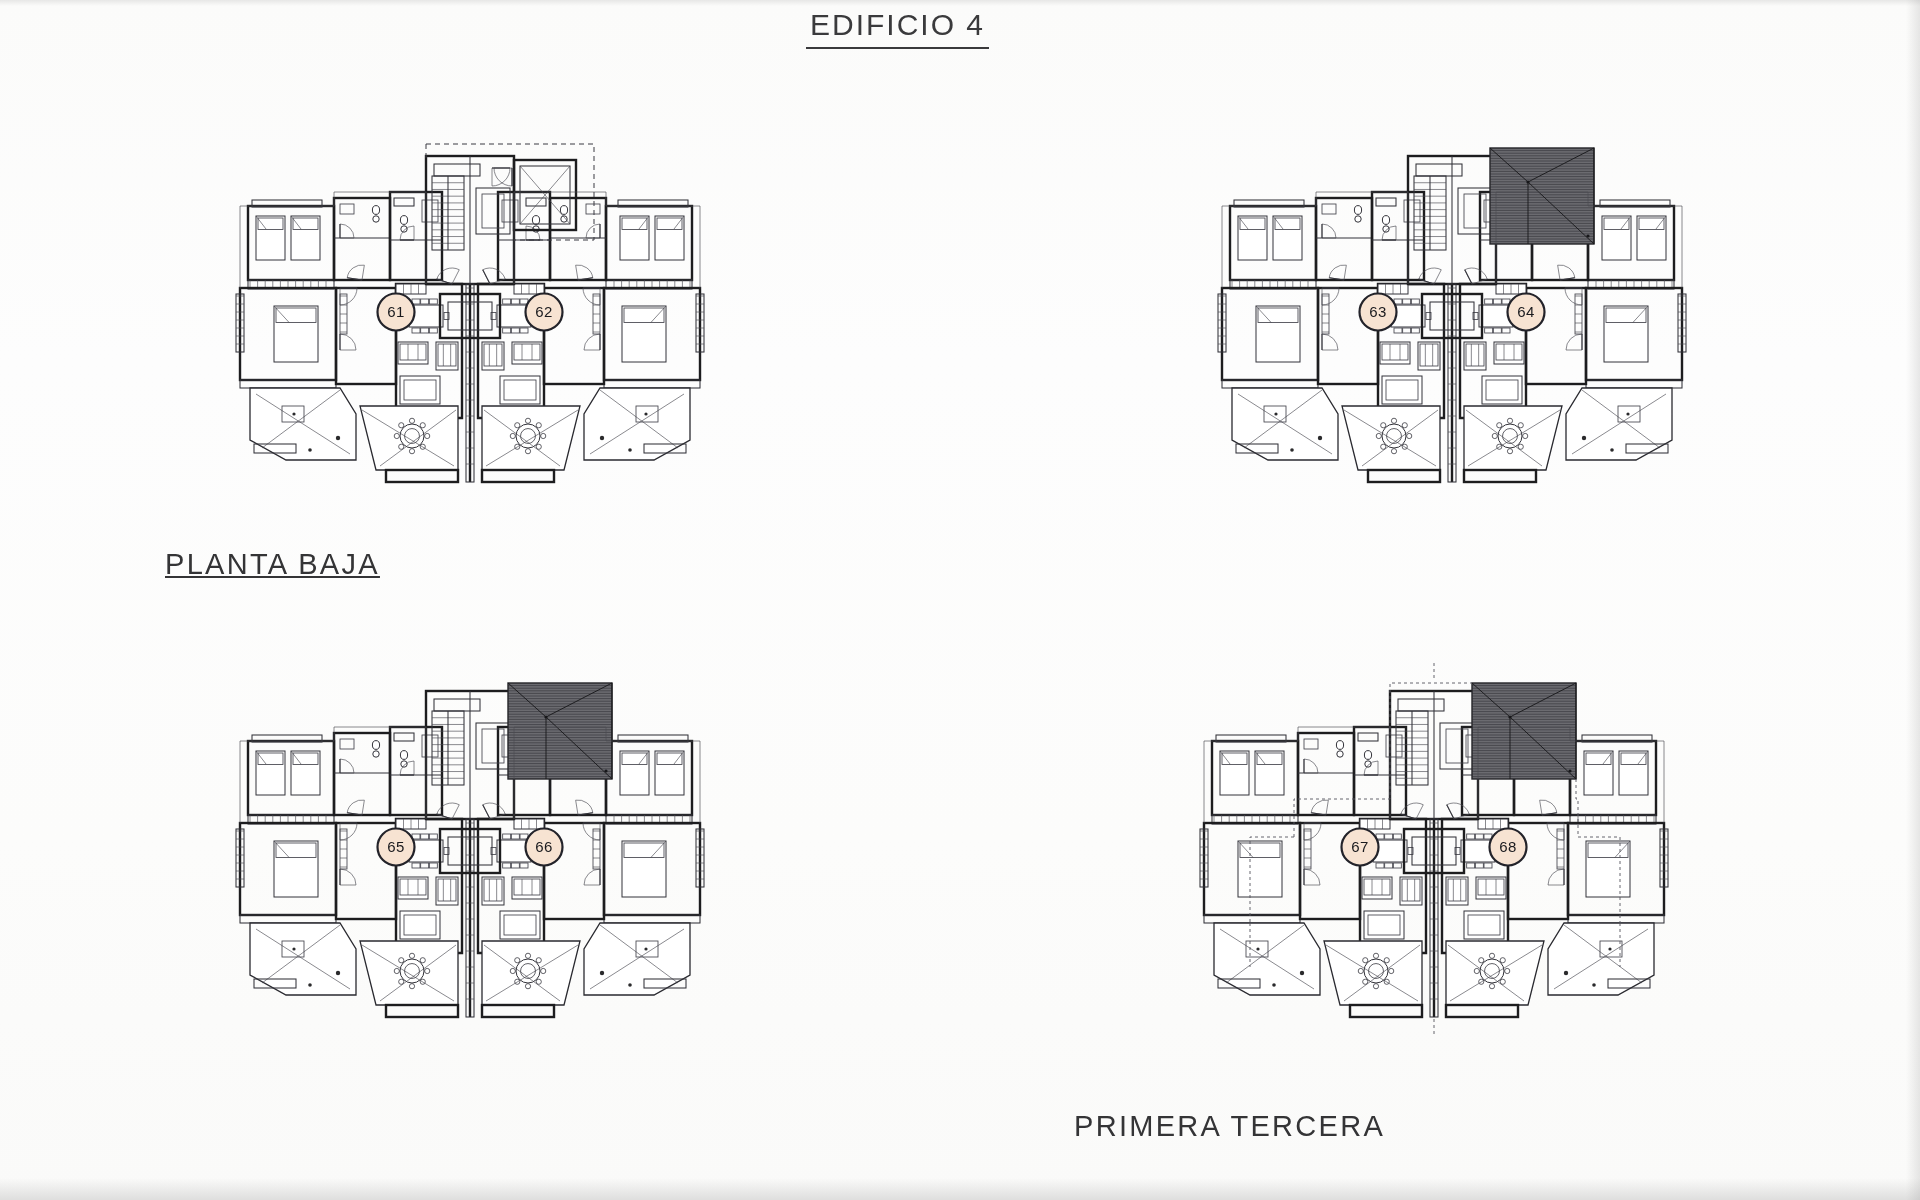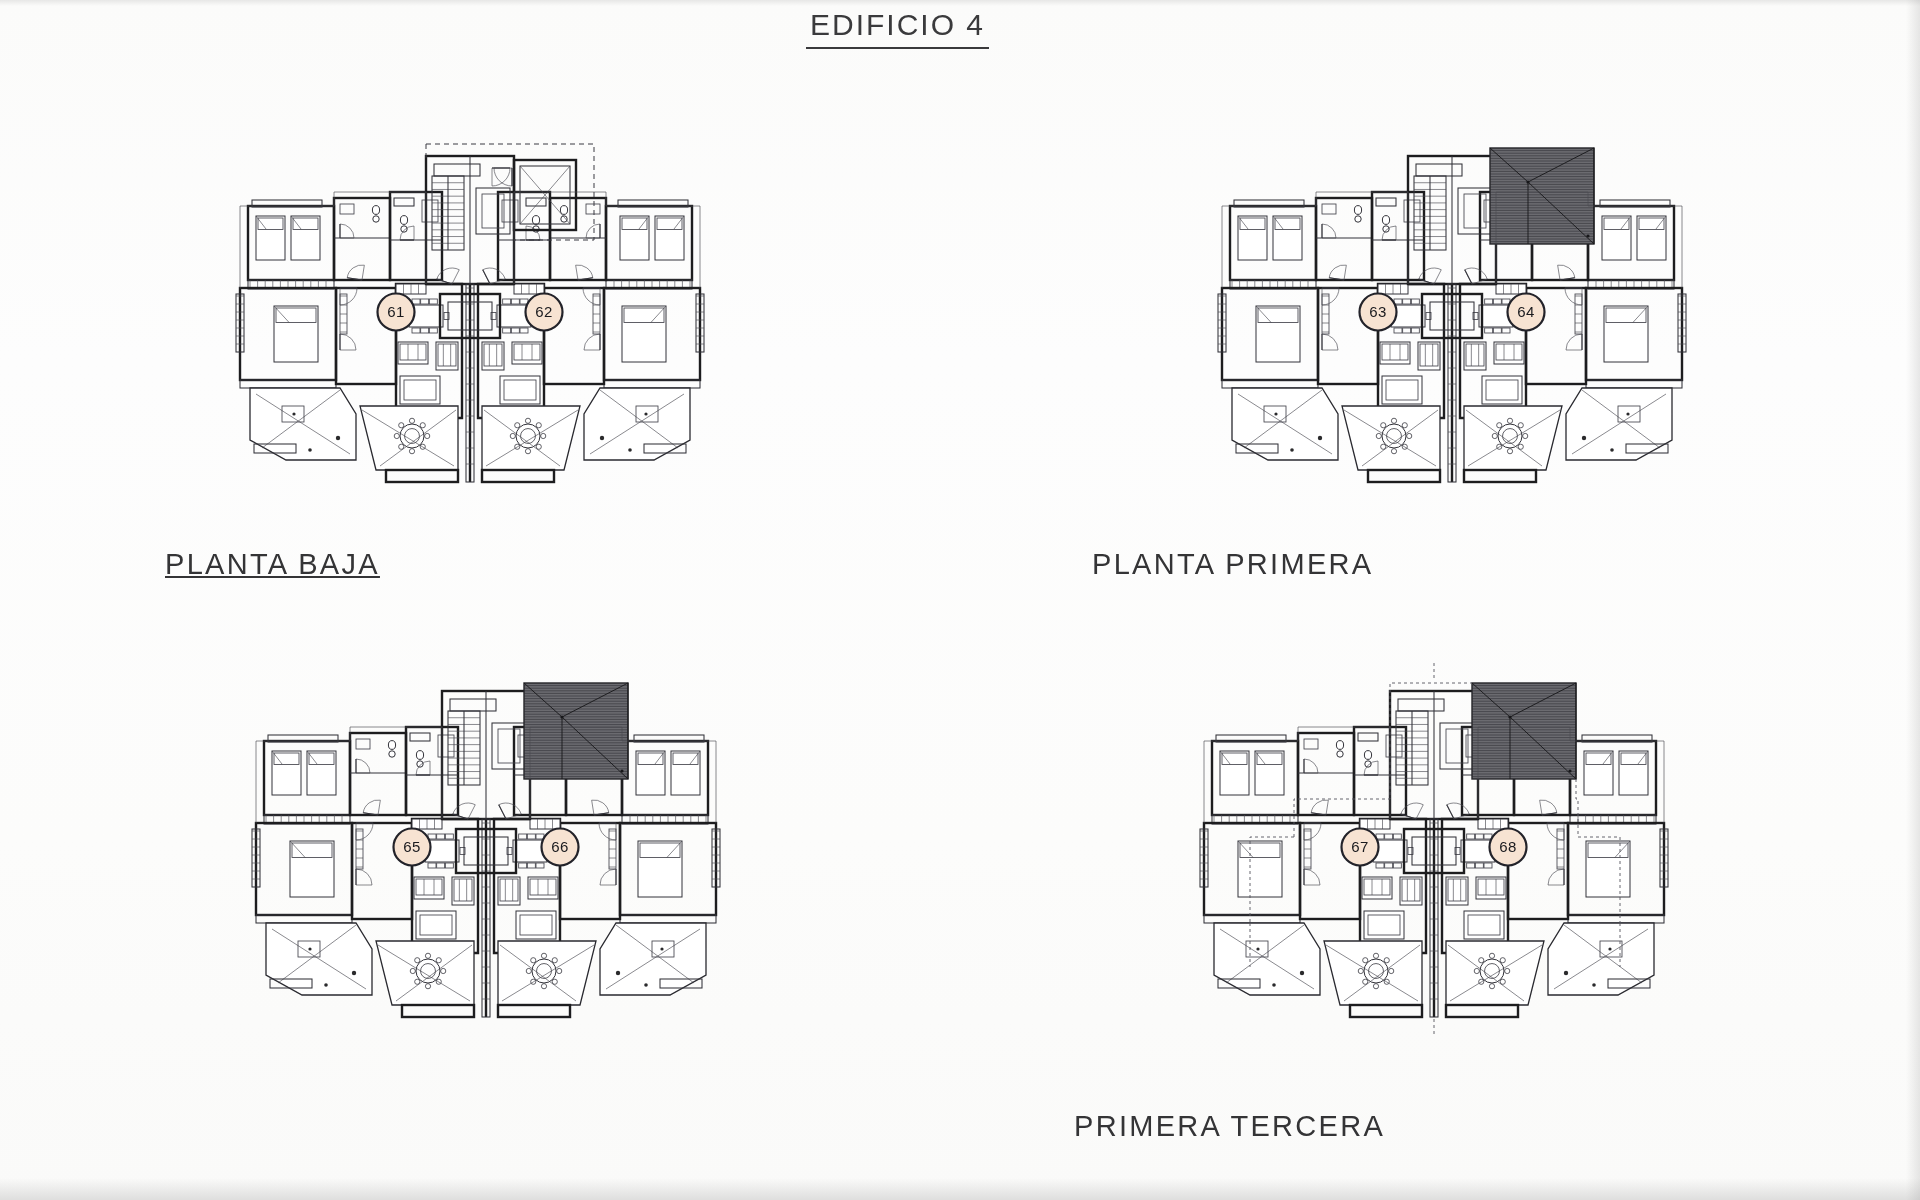--- a/index.html
+++ b/index.html
@@ -61,21 +61,21 @@
     width: 1920px;
     height: 1110px;
   }
   .plan-cell {
     position: absolute;
     width: 960px;
     height: 555px;
   }
   .plan-cell.c0 { left: 0;    top: 0;   }
   .plan-cell.c1 { left: 982px; top: 0; text-decoration: underline;   }
-  .plan-cell.c2 { left: 16px;    top: 535px; text-decoration: underline; }
+  .plan-cell.c2 { left: 0;    top: 535px; text-decoration: underline; }
   .plan-cell.c3 { left: 964px; top: 535px; }
 
   .plan-draw {
     position: absolute;
     left: 190px;
     top: 8px;
     width: 560px;
     height: 420px;
   }
   .plan-draw svg { display: block; width: 560px; height: 420px; }
@@ -728,21 +728,20 @@
             </g>
             <g>
               <circle cx="206" cy="224" r="18.5" class="badge-c"></circle>
               <text x="206" y="229.4" class="badge-t">63</text>
               <circle cx="354" cy="224" r="18.5" class="badge-c"></circle>
               <text x="354" y="229.4" class="badge-t">64</text>
             </g>
           </g>
       </svg>
     </div>
-    <div class="plan-label">PLANTA  PRIMERA</div>
   </div>
 
   <div class="plan-cell c2">
     <div class="plan-draw">
       <svg viewBox="0 0 560 420" xmlns="http://www.w3.org/2000/svg">
         <g id="plan2">
             <g>
               <rect x="58" y="118" width="86" height="74" class="wall"></rect>
               <rect x="62" y="112" width="70" height="7" class="thin"></rect>
               <rect x="66" y="128" width="29" height="44" class="furn"></rect>

